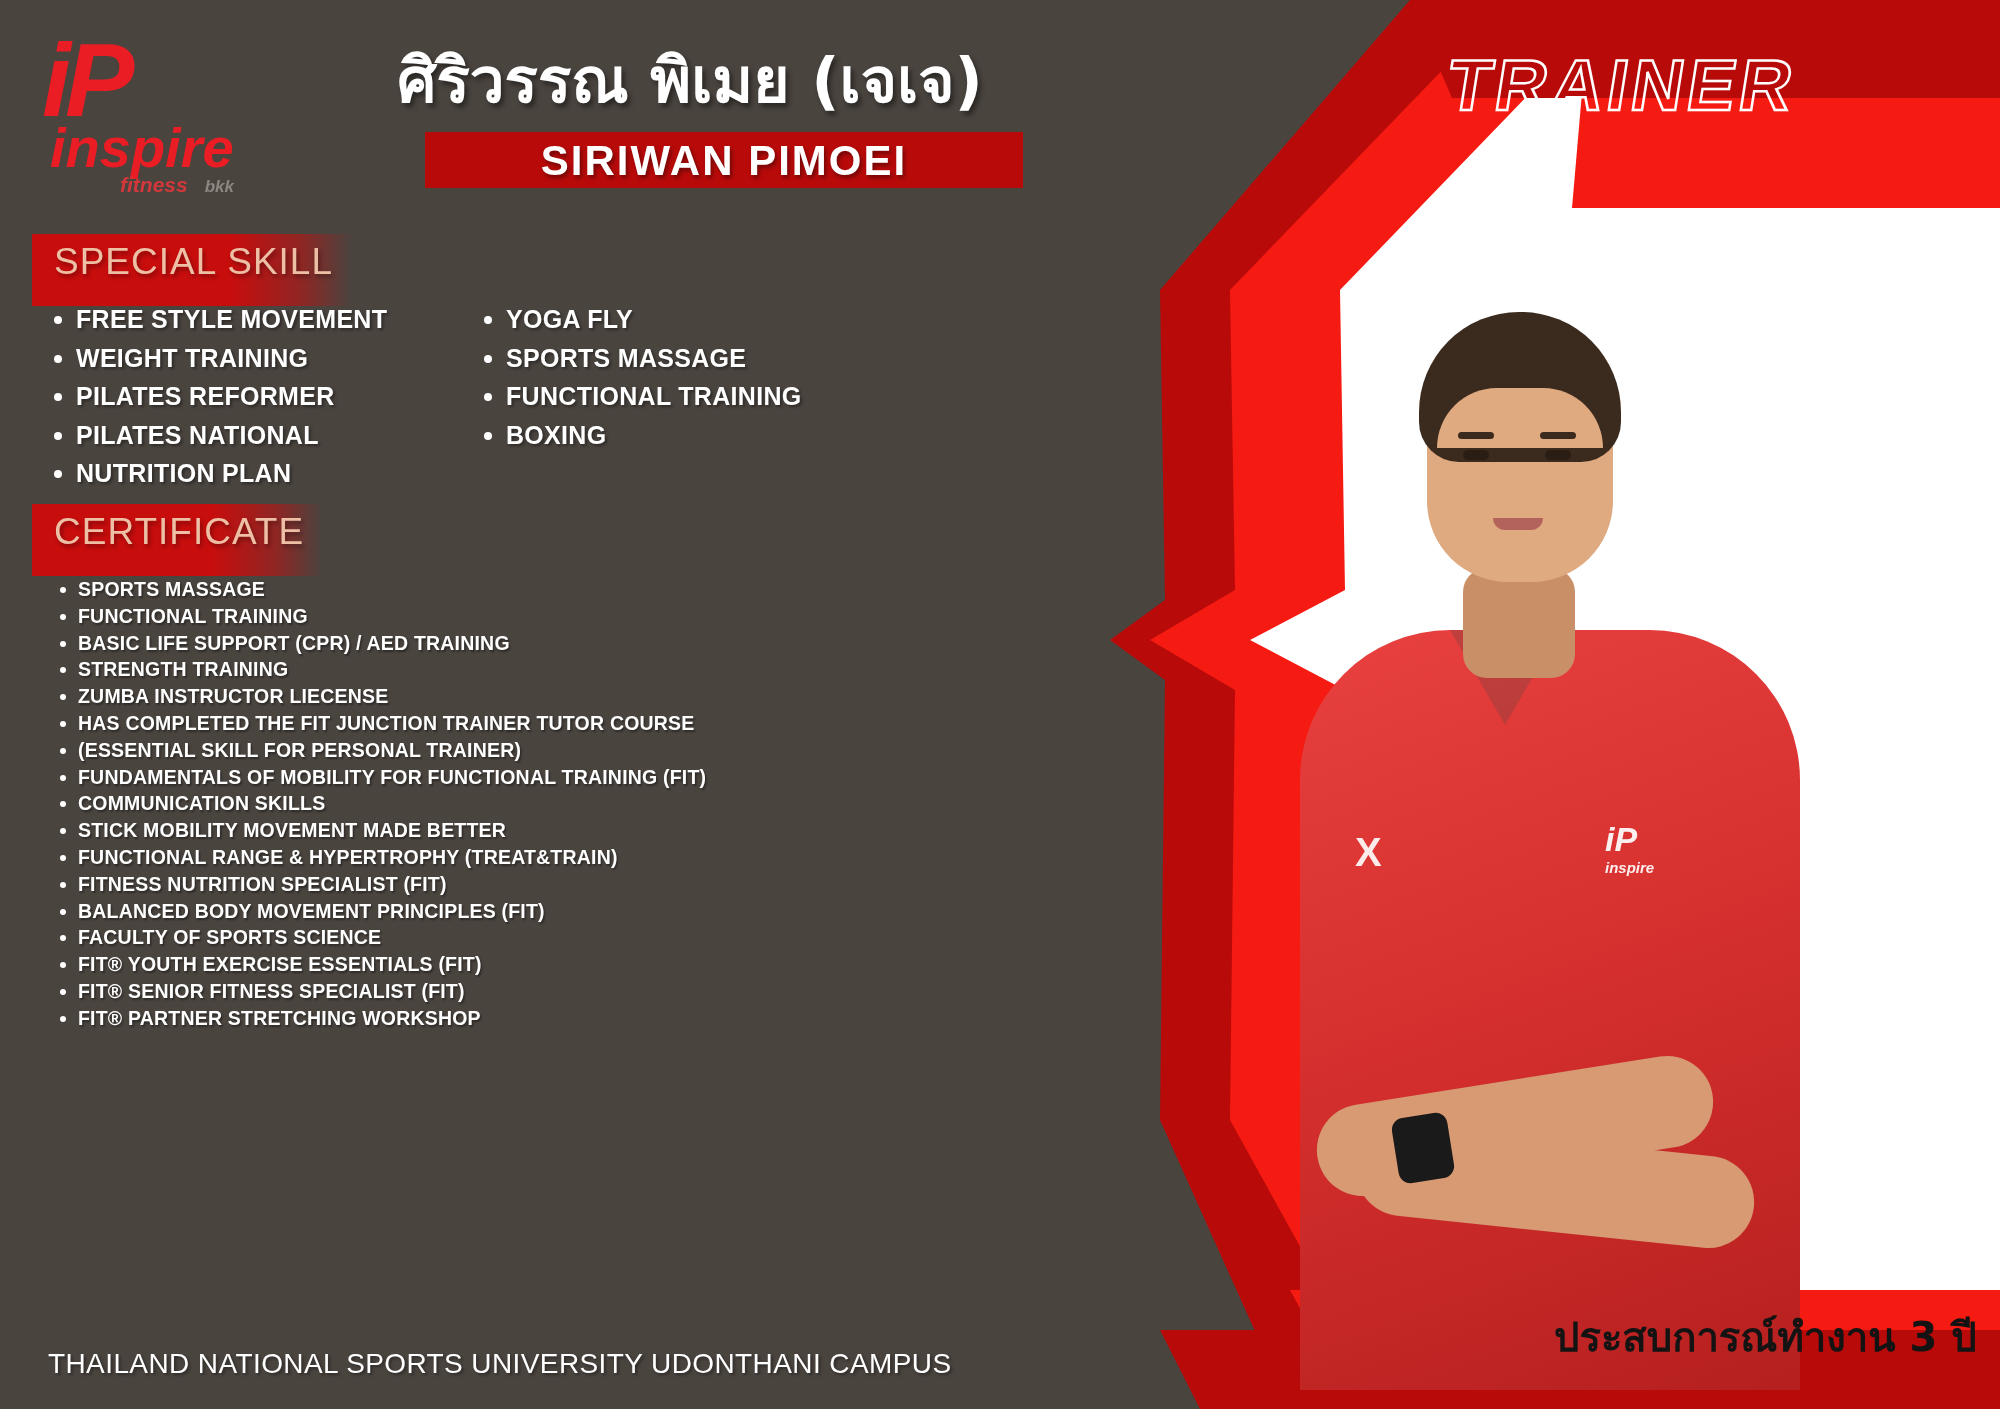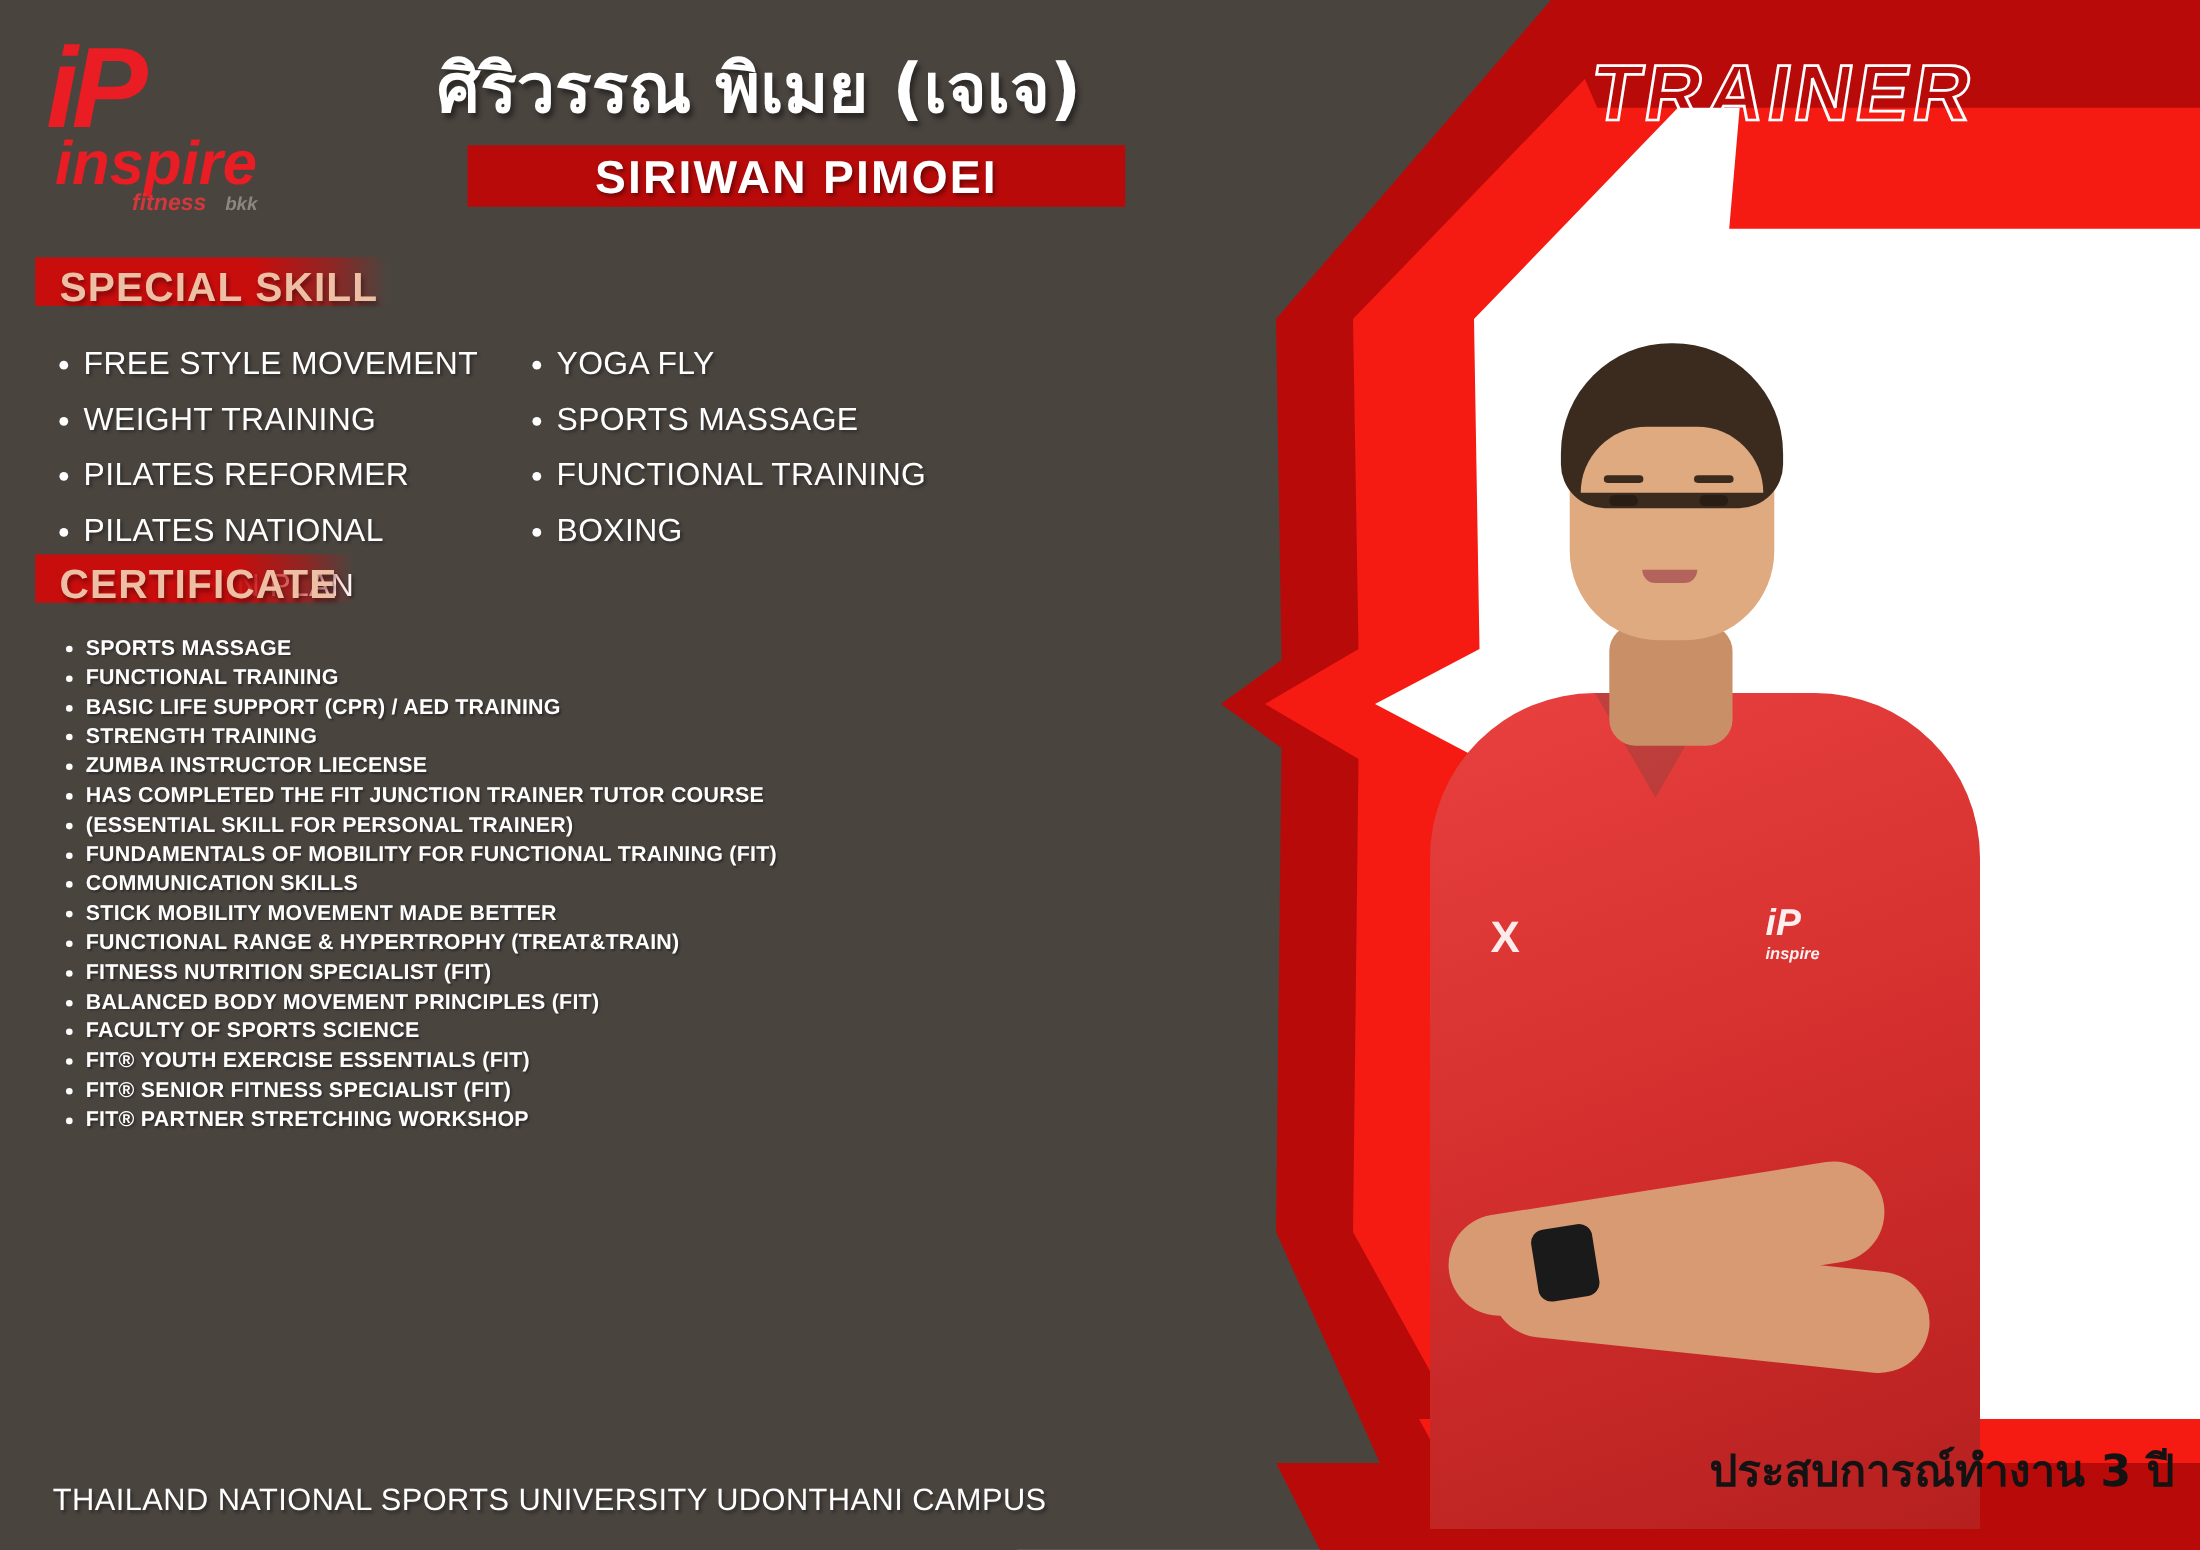--- a/index.html
+++ b/index.html
@@ -50,39 +50,38 @@
   }
   .name-en{
     color:#fff;font-weight:800;font-size:42px;line-height:57px;
     letter-spacing:2px;text-align:center;
     text-shadow:2px 3px 4px rgba(0,0,0,.4);
   }
 
   
   .sec-head{
     position:absolute;
-    height:44px;line-height:56px;
+    height:72px;line-height:56px;
     background:linear-gradient(to right,#c80d0d 0%,#c80d0d 62%,rgba(200,13,13,.55) 84%,rgba(200,13,13,0) 100%);
-    color:#edbfa5;font-weight:700;letter-spacing:1px;
+    color:#edbfa5;font-weight:400;letter-spacing:1px;
     text-shadow:2px 3px 4px rgba(0,0,0,.35);
     padding-left:22px;box-sizing:border-box;
   }
   #skill-head{left:32px;top:234px;width:320px;font-size:37px;}
   #cert-head{left:32px;top:504px;width:290px;font-size:37px;}
 
   
   .skill-col{position:absolute;color:#fff;}
   .skill-col ul{margin:0;padding:0 0 0 34px;list-style:none;}
   .skill-col li{
     position:relative;
-    font-size:29px;font-weight:400;line-height:38.5px;
+    font-size:25px;font-weight:700;line-height:38.5px;
     letter-spacing:.3px;
     text-shadow:2px 2px 3px rgba(0,0,0,.4);
     white-space:nowrap;
-    margin-top:12px;
   }
   .skill-col li:before{
     content:"";position:absolute;left:-22px;top:16px;
     width:8px;height:8px;border-radius:50%;background:#fff;
   }
   #skill-col-1{left:42px;top:300px;}
   #skill-col-2{left:472px;top:300px;}
 
   
   #cert-list{position:absolute;left:50px;top:576px;color:#fff;}

